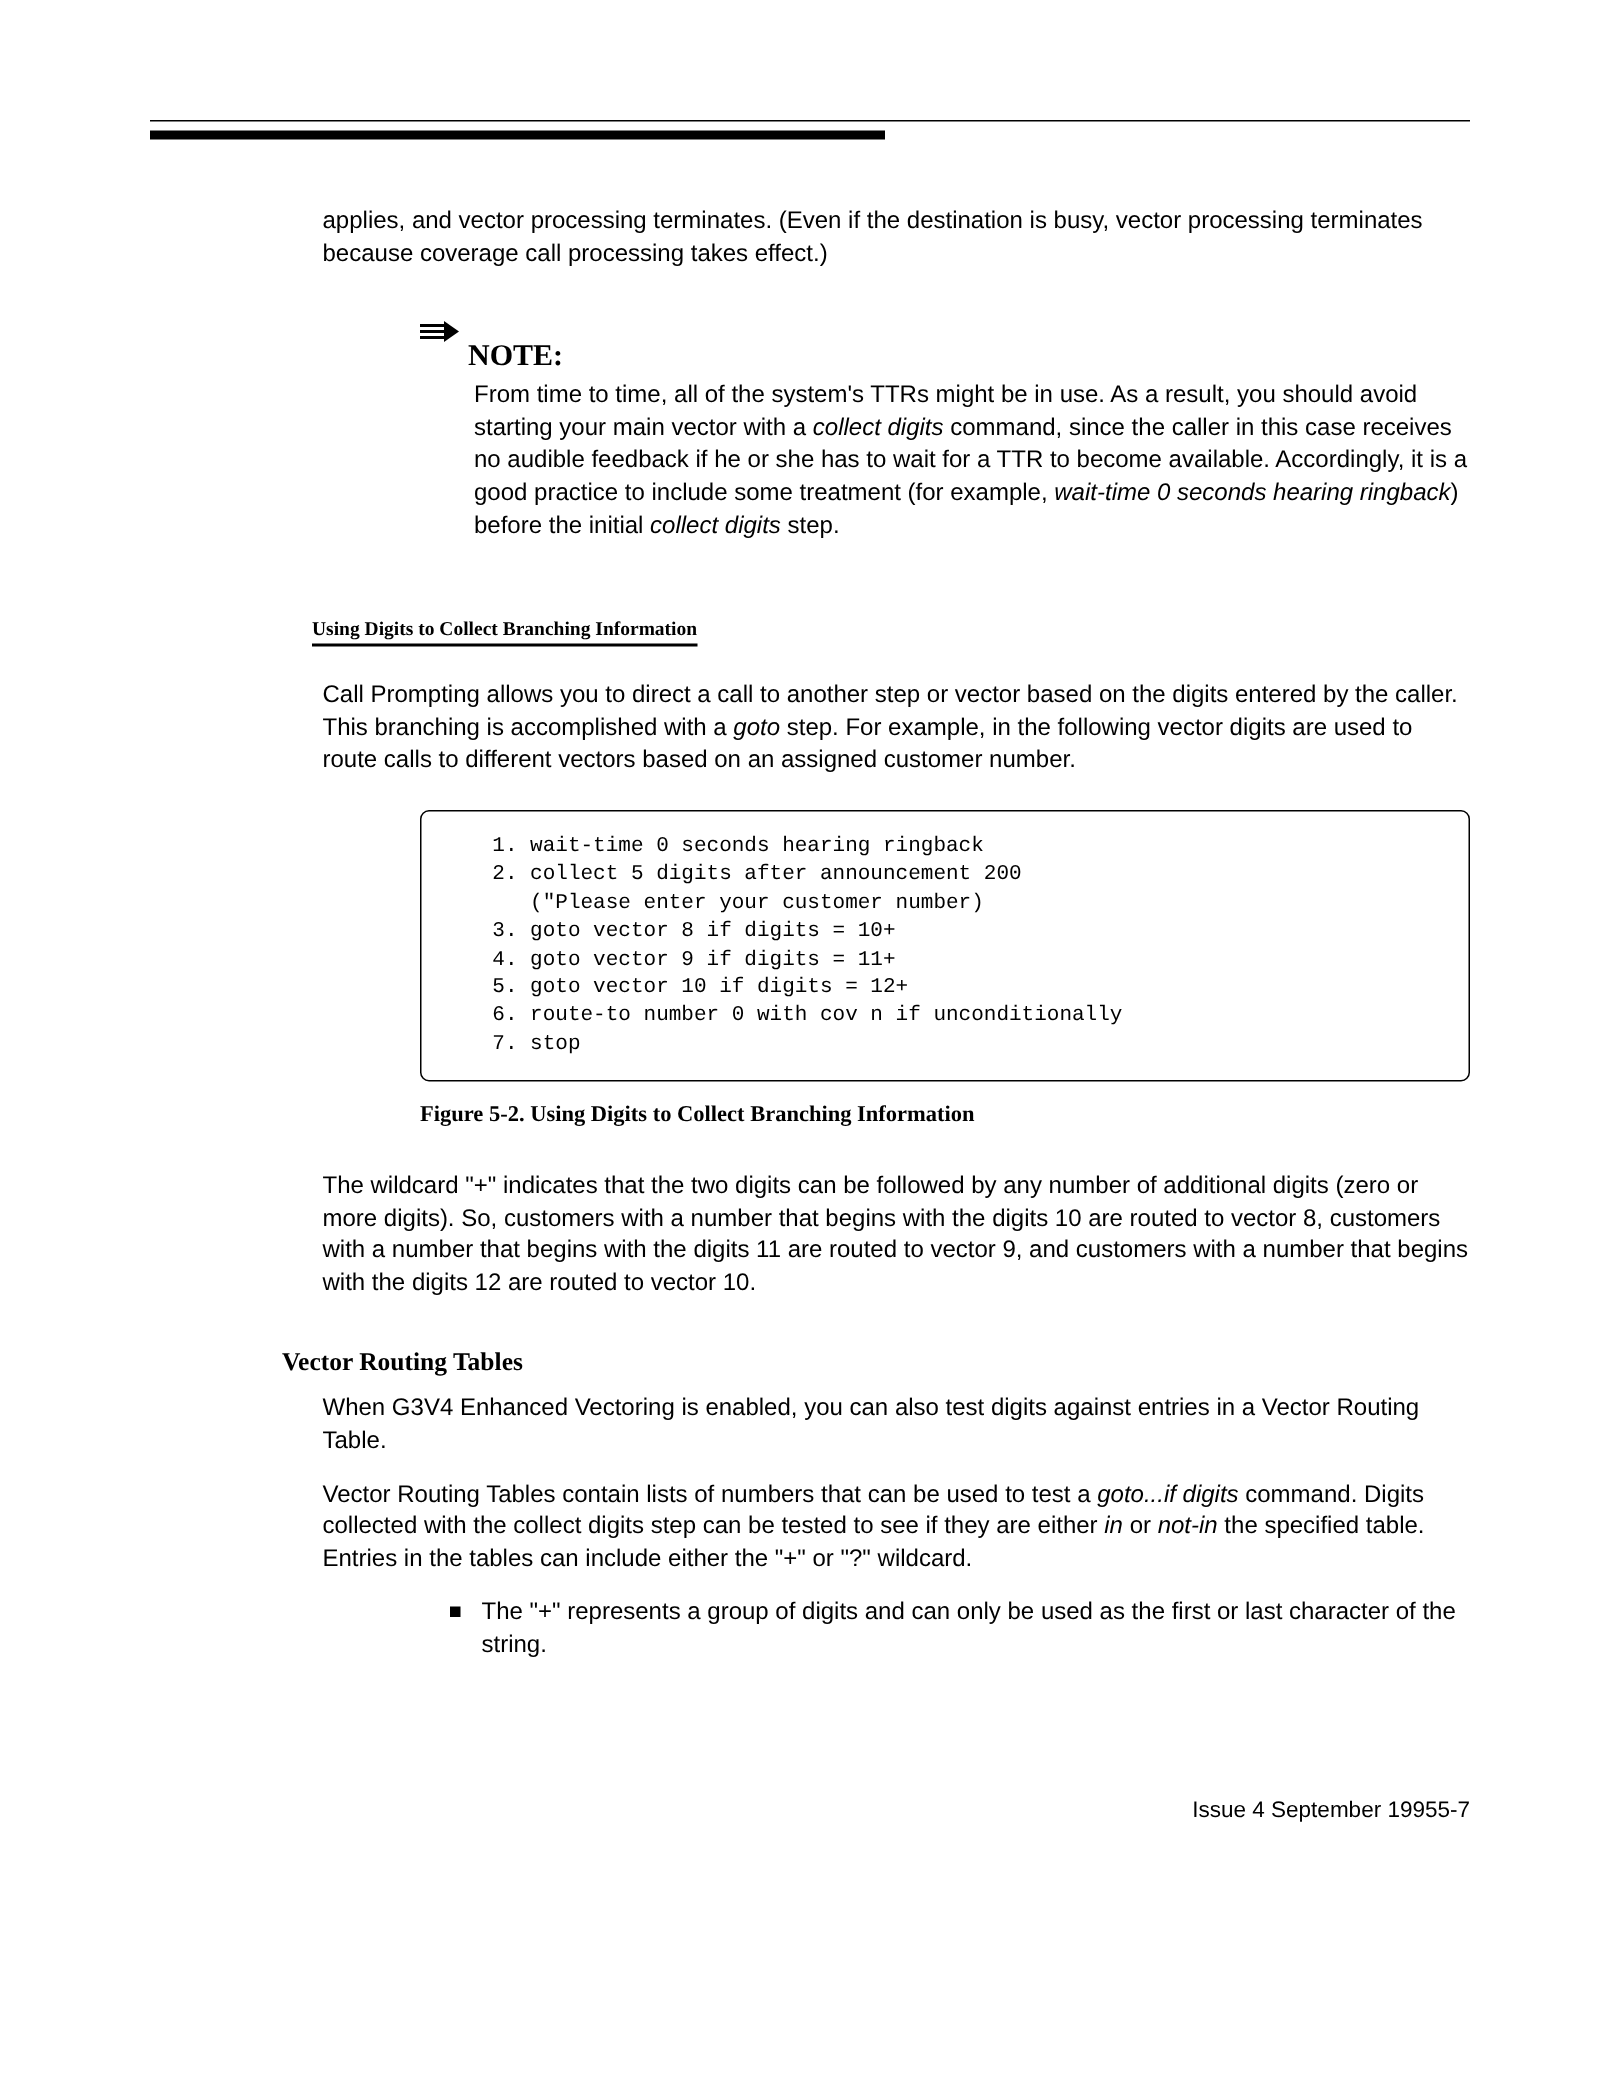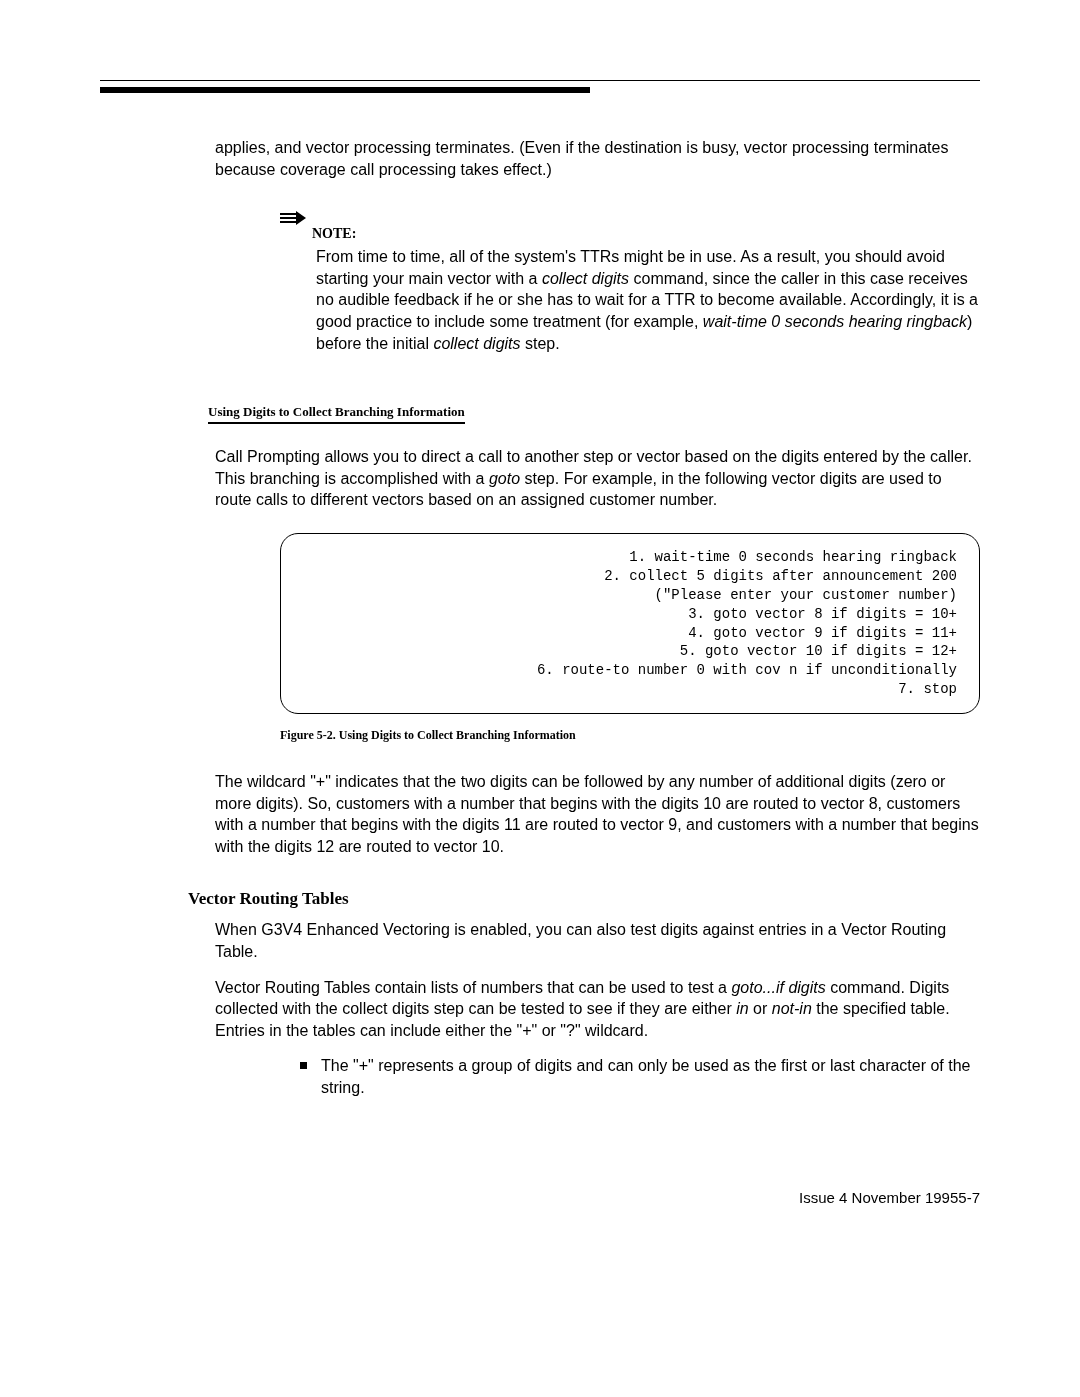--- a/index.html
+++ b/index.html
@@ -47,21 +47,21 @@
     margin-left: 180px;
     margin-top: 18px;
     margin-bottom: 4px;
   }
   .note-arrow {
     margin-right: 6px;
   }
   .note-label {
     font-family: "Book Antiqua", Palatino, serif;
     font-weight: bold;
-    font-size: 14px;
+    font-size: 20px;
     margin-top: 28px;
   }
   .section-title {
     font-family: "Book Antiqua", Palatino, serif;
     font-weight: bold;
     font-size: 13px;
     margin-top: 36px;
     margin-bottom: 4px;
     margin-left: 108px;
     display: inline-block;
@@ -72,32 +72,31 @@
     font-family: "Book Antiqua", Palatino, serif;
     font-weight: bold;
     font-size: 17px;
     margin-top: 32px;
     margin-bottom: 10px;
     margin-left: 88px;
   }
   .code-box {
     margin: 22px 0 14px 180px;
     border: 1.5px solid #000;
-    border-radius: 18px;
+    border-radius: 6px;
     padding: 14px 22px;
     font-family: "Courier New", monospace;
     font-size: 14px;
     white-space: pre;
     line-height: 1.35;
-    text-align: right;
   }
   .figure-caption {
     font-family: "Book Antiqua", Palatino, serif;
     font-weight: bold;
-    font-size: 12px;
+    font-size: 15px;
     margin-left: 180px;
     margin-bottom: 28px;
   }
   .bullet-item {
     display: flex;
     margin-left: 200px;
     margin-top: 10px;
   }
   .bullet-sq {
     width: 7px;
@@ -178,16 +177,16 @@
   <p class="body-indent">
     <span>Vector Routing Tables contain lists of numbers that can be used to test a </span><span class="ital">goto...if digits</span><span> command. Digits collected with the collect digits step can be tested to see if they are either </span><span class="ital">in</span><span> or </span><span class="ital">not-in</span><span> the specified table. Entries in the tables can include either the "+" or "?" wildcard.</span>
   </p>
 
   <div class="bullet-item">
     <div class="bullet-sq"></div>
     <div class="bullet-text">The "+" represents a group of digits and can only be used as the first or last character of the string.</div>
   </div>
 
   <div class="footer">
-    <span>Issue 4 November 1995</span><span class="pg">5-7</span>
+    <span>Issue 4 September 1995</span><span class="pg">5-7</span>
   </div>
 
 </div>
 
 </body></html>

